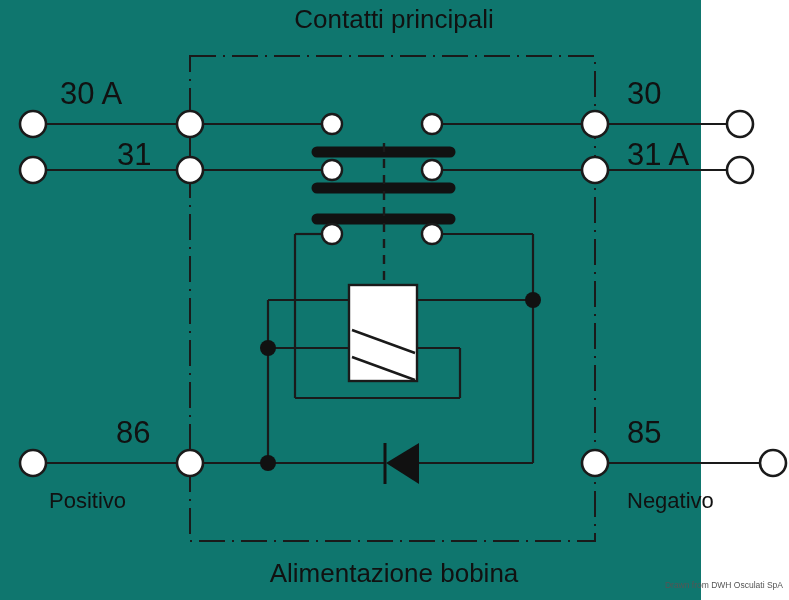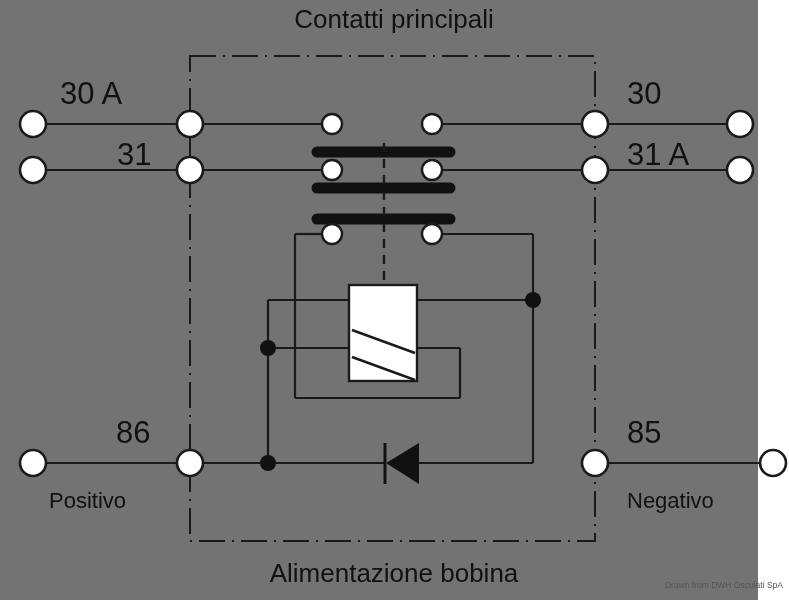--- a/index.html
+++ b/index.html
@@ -8,23 +8,23 @@
     background: #ffffff;
   }
   body {
     width: 789px;
     height: 600px;
     font-family: "Liberation Sans", sans-serif;
     overflow: hidden;
   }
   #diagram-root {
     position: relative;
-    width: 758px;
+    width: 701px;
     height: 600px;
-    background: #737373;
+    background: #0f766e;
   }
   svg {
     display: block;
   }
   .wire {
     stroke: #1a1a1a;
     stroke-width: 2.2;
     fill: none;
     stroke-linecap: butt;
   }

